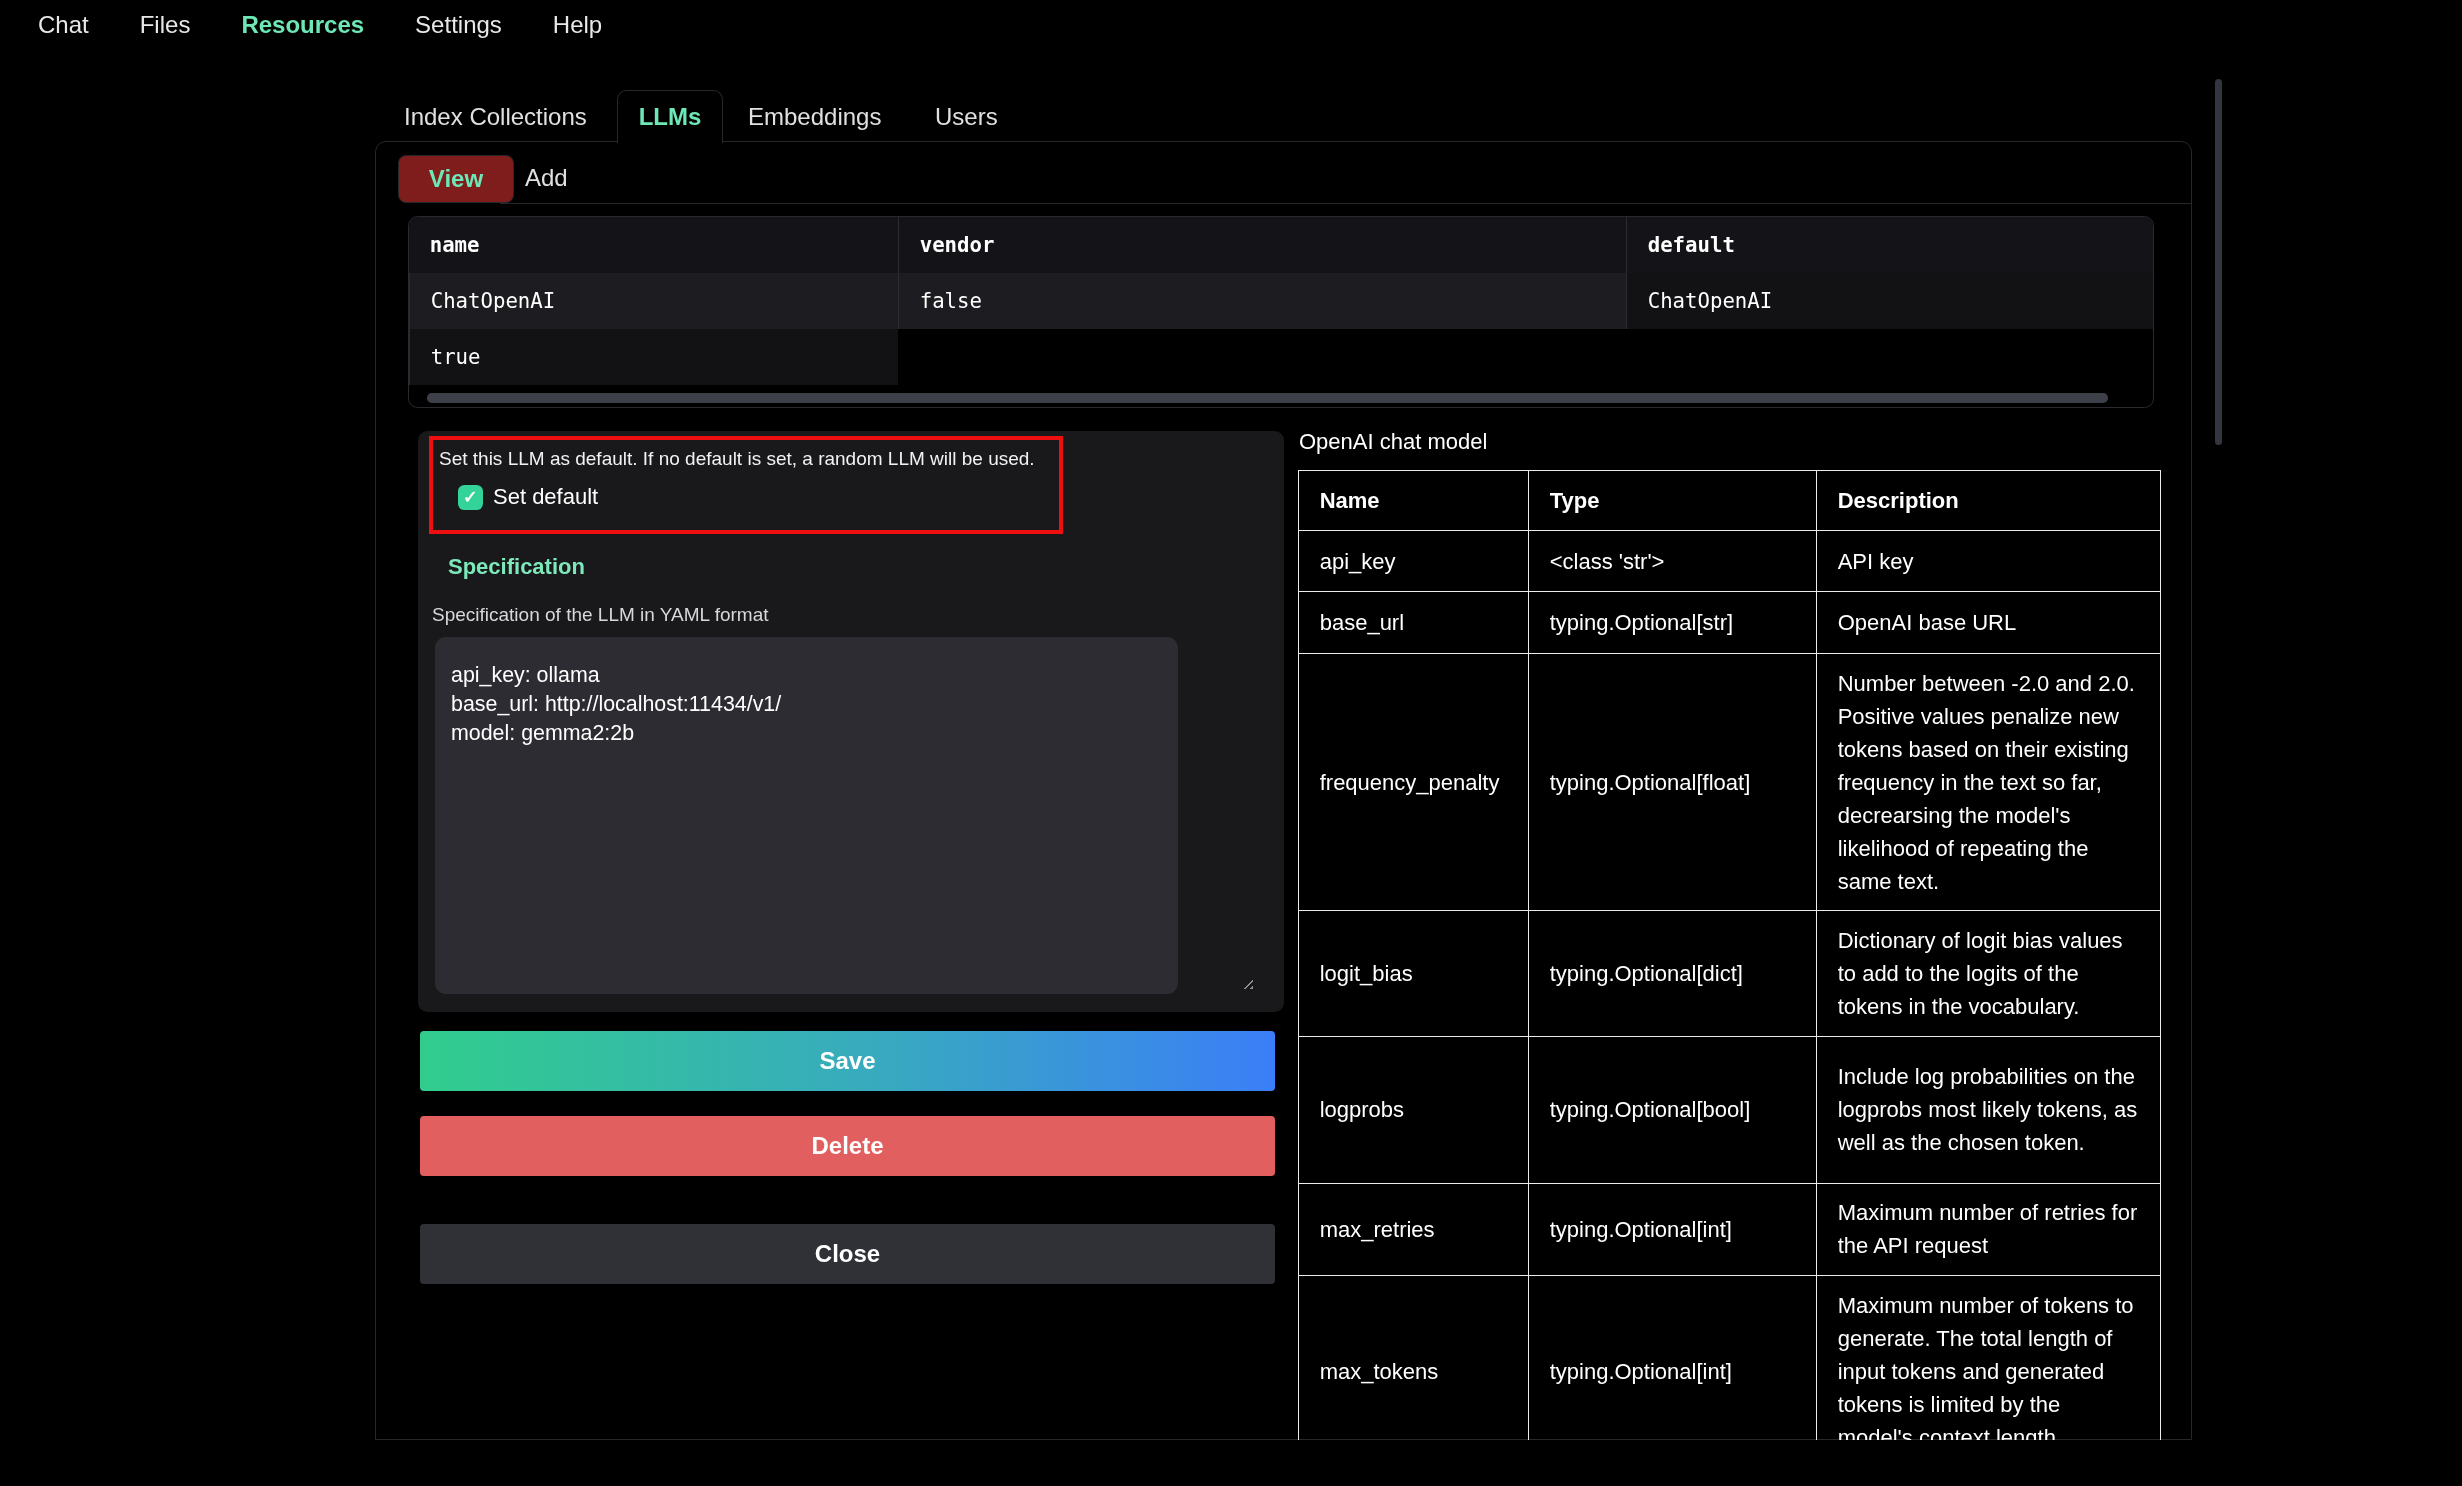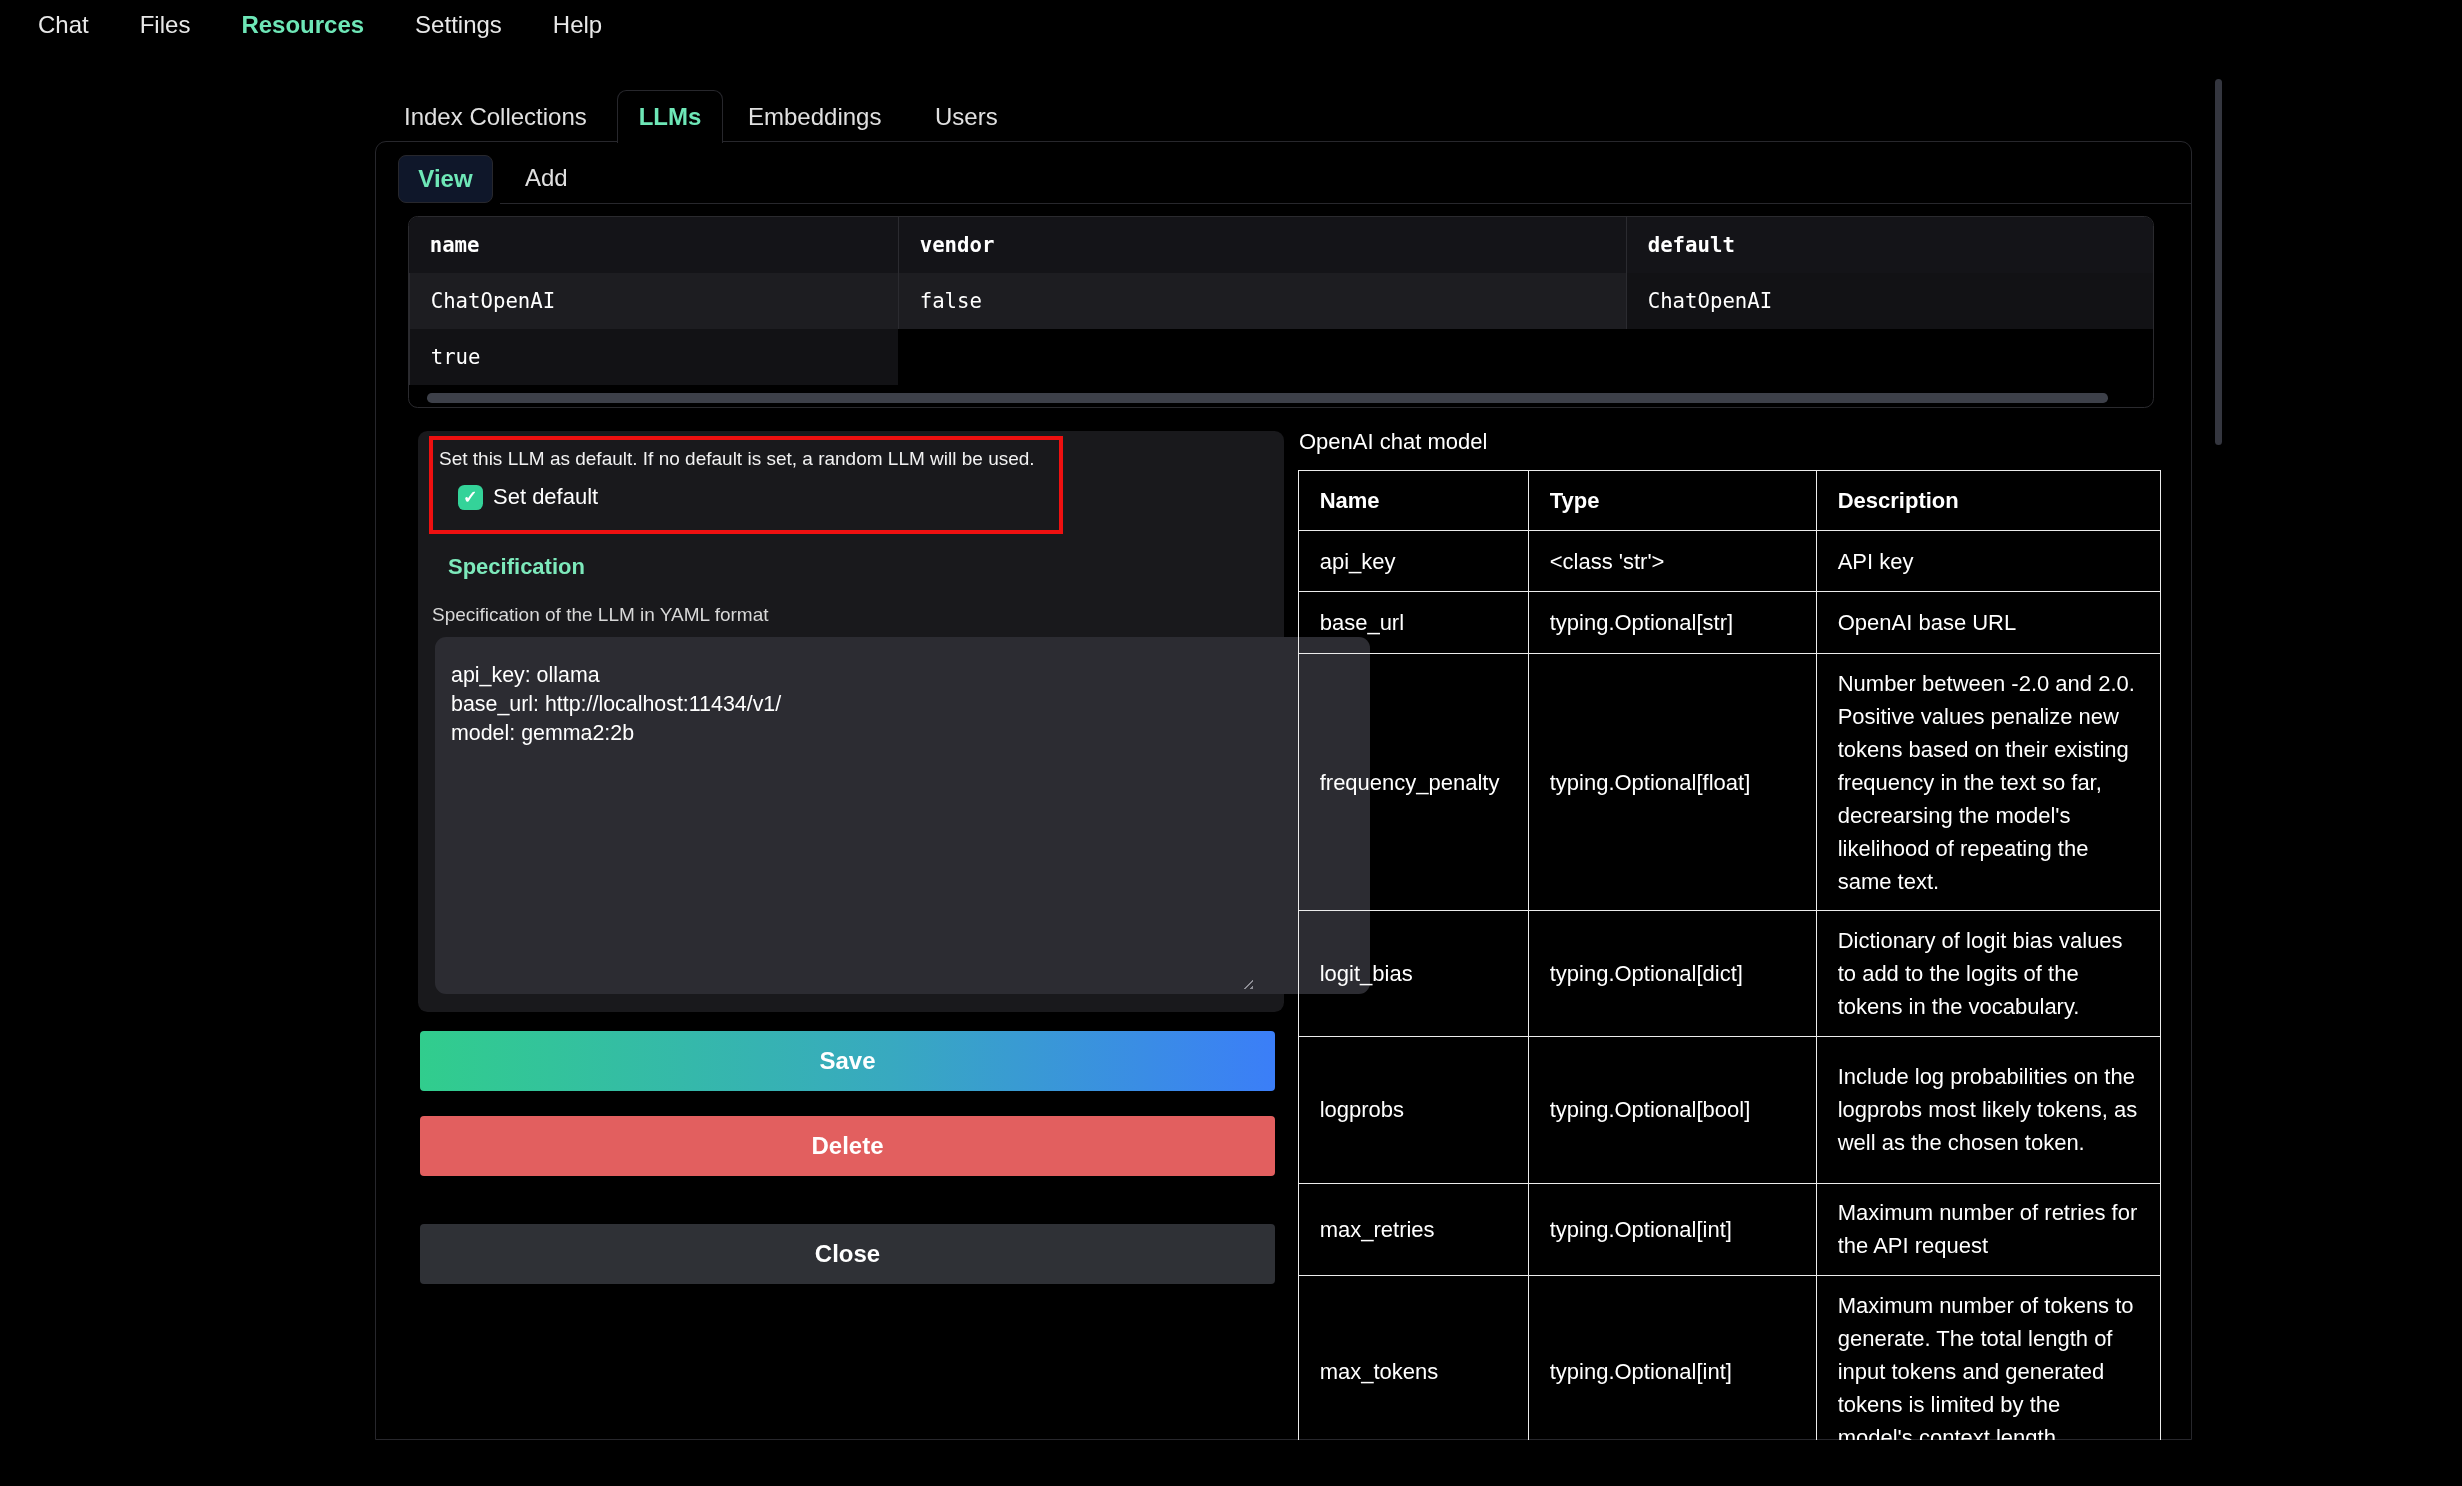--- a/index.html
+++ b/index.html
@@ -17,21 +17,21 @@
                  border:0.8px solid #27272c; border-radius:11px 11px 0 0; }
 
   
   .tab-label { position:absolute; font-size:24px; color:#e0e0e0; top:102px; height:30px; line-height:30px; cursor:pointer; }
   .llms-tab-box { position:absolute; left:601px; top:90px; width:106px; height:53px; background:#000;
                   border:0.8px solid #27272c; border-bottom:none; border-radius:9.5px 9.5px 0 0; z-index:2;
                   display:flex; align-items:center; justify-content:center; cursor:pointer; }
   .llms-tab-box span { font-size:24px; font-weight:bold; color:#6ee7b7; }
 
   
-  .view-tab-box { position:absolute; left:382px; top:155px; width:95px; height:48px; background:#0f172a;
+  .view-tab-box { position:absolute; left:382px; top:155px; width:116px; height:48px; background:#7f1d1d;
                   border:0.8px solid #27272c; border-radius:8px; z-index:2;
                   display:flex; align-items:center; justify-content:center; cursor:pointer; }
   .view-tab-box span { font-size:24px; font-weight:bold; color:#6ee7b7; }
   .add-tab { position:absolute; left:509px; top:164px; font-size:24px; color:#e0e0e0; cursor:pointer; }
   .subtab-line { position:absolute; left:484px; top:203px; width:1692px; height:0.8px; background:#27272c; }
 
   
   .llm-table { position:absolute; left:392px; top:216px; width:1746px; height:192px;
                border:0.8px solid #2a2a2e; border-radius:9.5px; overflow:hidden; background:#000; }
   .llm-grid { display:grid; grid-template-columns:489px 728px 528px; }
@@ -52,21 +52,21 @@
                background:#19191c; border-radius:9.5px; }
   .annotation-rect { position:absolute; left:413px; top:436px; width:634px; height:98px;
                      border:4.8px solid #ee1010; z-index:5; pointer-events:none; }
   .default-note { position:absolute; left:423px; top:448px; width:620px; font-size:19px; color:#f2f2f2; white-space:nowrap; }
   .checkbox { position:absolute; left:442px; top:485px; width:24.6px; height:24.6px; background:#34d399;
               border-radius:6.4px; display:flex; align-items:center; justify-content:center; cursor:pointer; }
   .checkbox::after { content:"✓"; color:#fff; font-size:17.5px; font-weight:bold; }
   .checkbox-label { position:absolute; left:477px; top:485px; height:24.6px; line-height:24.6px; font-size:22px; color:#fff; }
   .spec-heading { position:absolute; left:432px; top:554px; font-size:22px; font-weight:bold; color:#7de9bb; }
   .spec-caption { position:absolute; left:416px; top:604px; font-size:19px; color:#d8d8d8; }
-  .yaml-input { position:absolute; left:419px; top:637px; width:935px; height:357px;
+  .yaml-input { position:absolute; left:419px; top:637px; width:743px; height:357px;
                 background:#2c2c32; border:none; border-radius:11px; resize:none; outline:none;
                 padding:24px 0 0 16px; font-family:"Liberation Sans", sans-serif;
                 font-size:21.4px; line-height:29px; color:#fff; }
   .resize-handle { position:absolute; left:1223px; top:975px; width:14.3px; height:14.3px;
                    background:repeating-linear-gradient(135deg, transparent, transparent 3.2px, #8d8d94 3.2px, #8d8d94 4.8px);
                    clip-path:polygon(100% 0, 100% 100%, 0 100%); cursor:nwse-resize; }
 
   
   .btn { position:absolute; left:404px; width:855px; height:60px; border:none; border-radius:4px;
          font-family:"Liberation Sans", sans-serif; font-size:24px; font-weight:bold; color:#fff;

